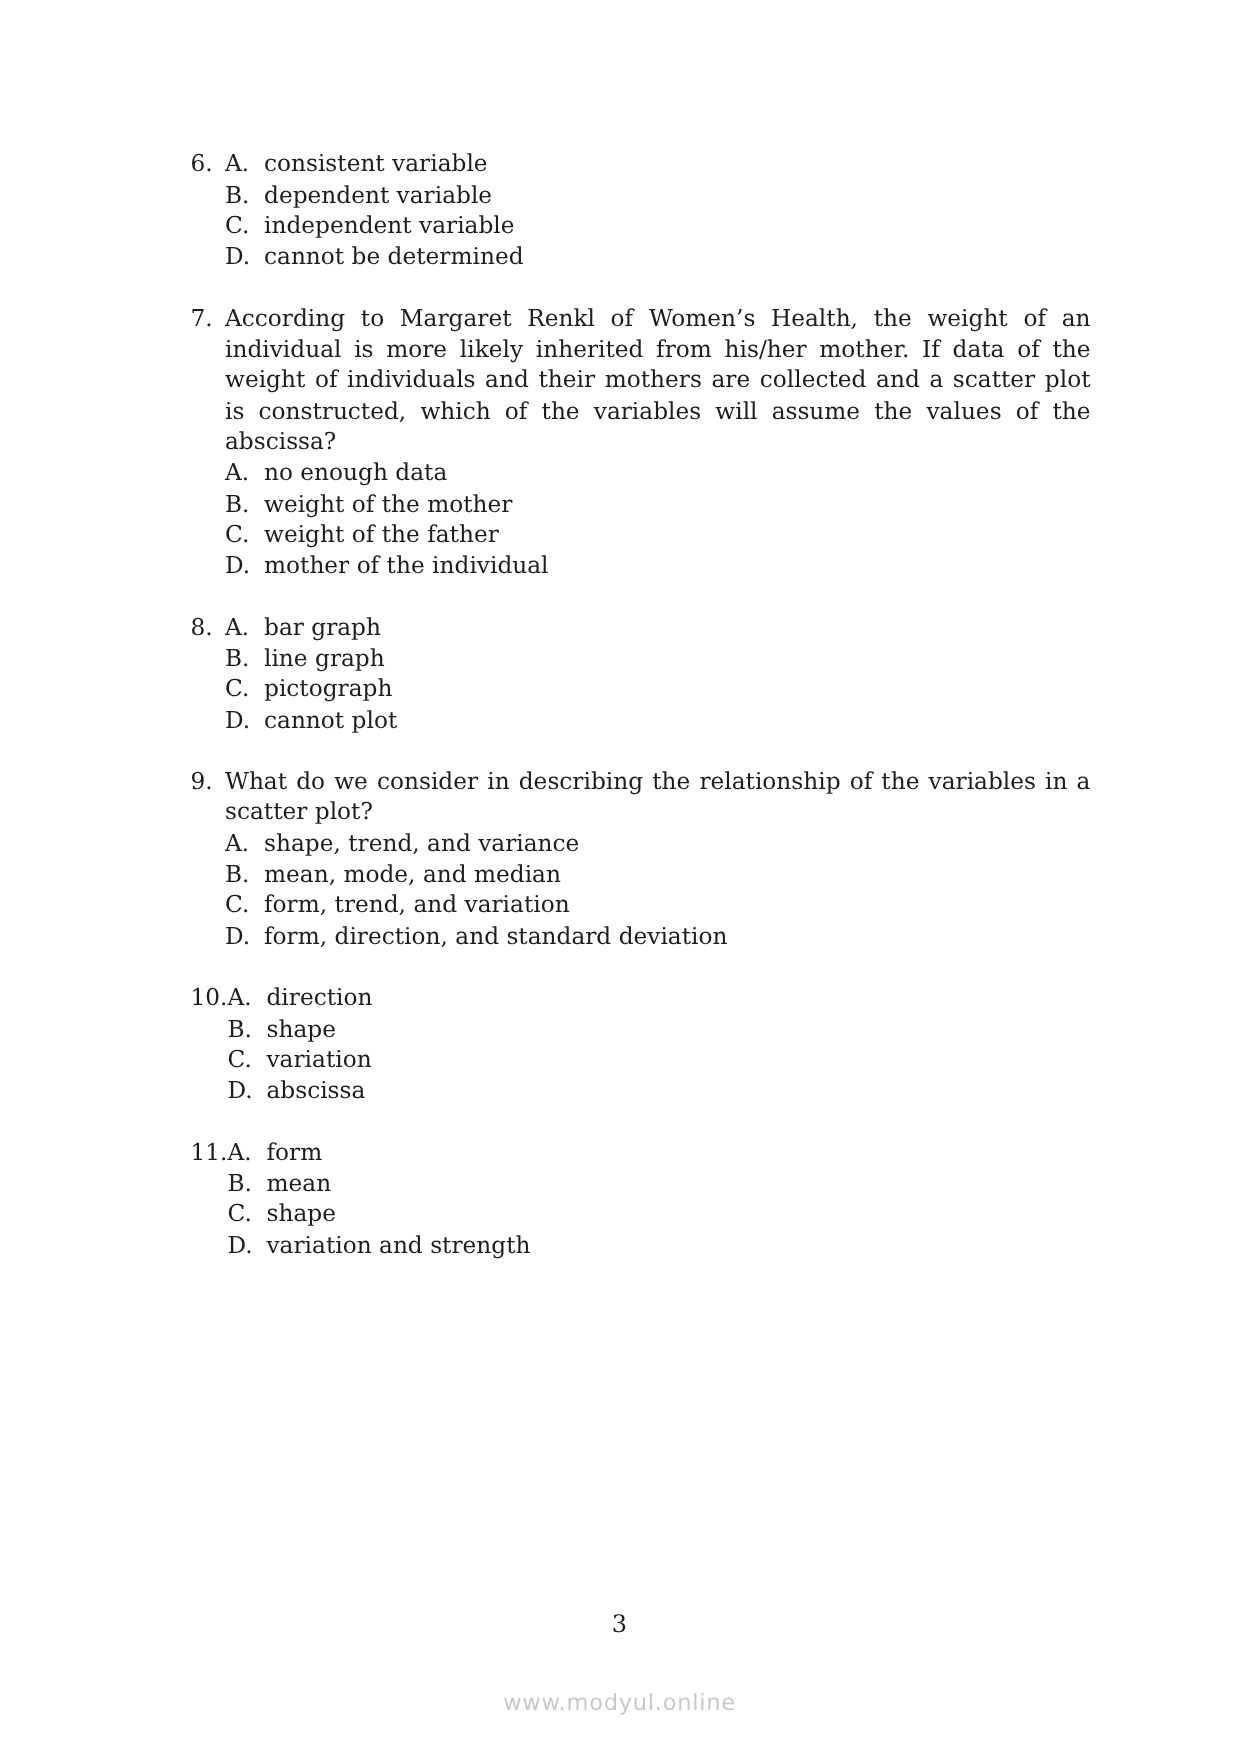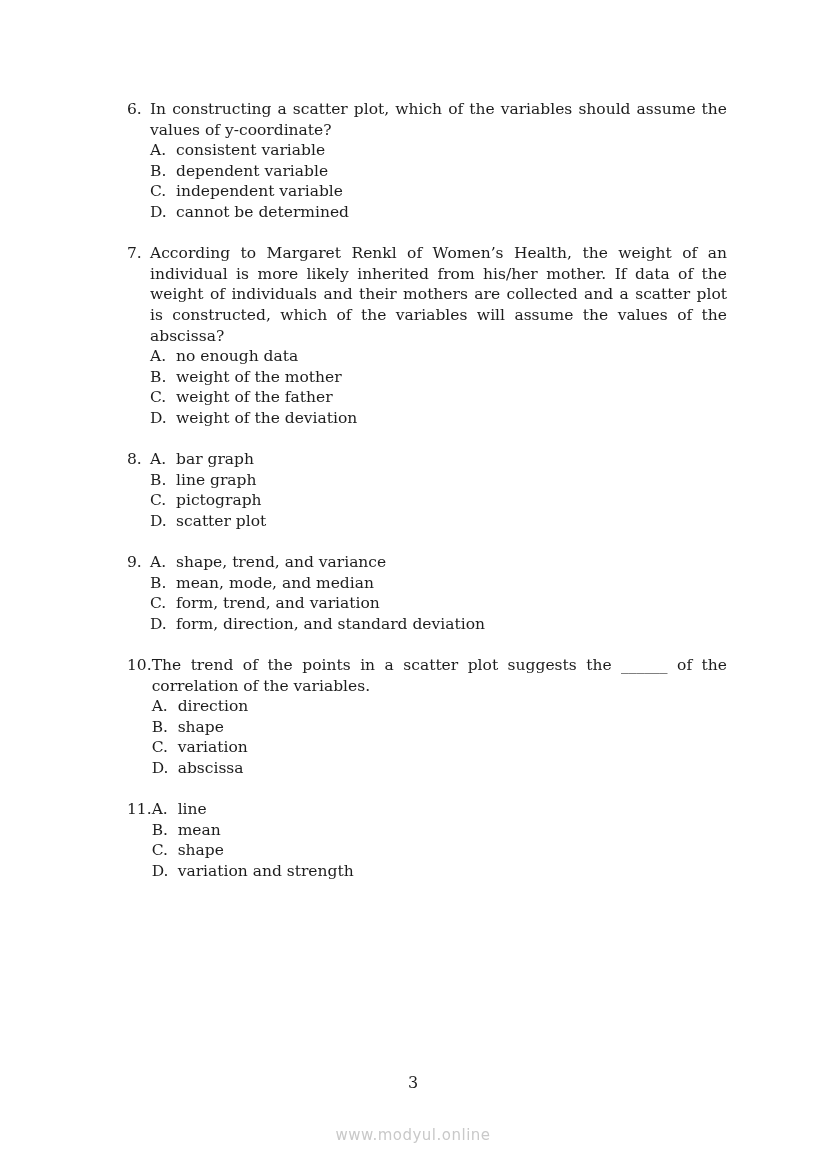--- a/index.html
+++ b/index.html
@@ -74,21 +74,20 @@
 </style>
 </head>
 <body>
 
 <div class="page">
   <div class="content">
 
     <div class="question">
       <div class="qnum">6.</div>
       <div class="qbody">
-        <p class="stem">In constructing a scatter plot, which of the variables should assume the values of y-coordinate?</p>
         <div class="options">
           <div class="option">
             <span class="opt-letter">A.</span>
             <span class="opt-text">consistent variable</span>
           </div>
           <div class="option">
             <span class="opt-letter">B.</span>
             <span class="opt-text">dependent variable</span>
           </div>
           <div class="option">
@@ -115,21 +114,21 @@
           <div class="option">
             <span class="opt-letter">B.</span>
             <span class="opt-text">weight of the mother</span>
           </div>
           <div class="option">
             <span class="opt-letter">C.</span>
             <span class="opt-text">weight of the father</span>
           </div>
           <div class="option">
             <span class="opt-letter">D.</span>
-            <span class="opt-text">weight of the deviation</span>
+            <span class="opt-text">mother of the individual</span>
           </div>
         </div>
       </div>
     </div>
 
     <div class="question">
       <div class="qnum">8.</div>
       <div class="qbody">
         <div class="options">
           <div class="option">
@@ -139,29 +138,30 @@
           <div class="option">
             <span class="opt-letter">B.</span>
             <span class="opt-text">line graph</span>
           </div>
           <div class="option">
             <span class="opt-letter">C.</span>
             <span class="opt-text">pictograph</span>
           </div>
           <div class="option">
             <span class="opt-letter">D.</span>
-            <span class="opt-text">scatter plot</span>
+            <span class="opt-text">cannot plot</span>
           </div>
         </div>
       </div>
     </div>
 
     <div class="question">
       <div class="qnum">9.</div>
       <div class="qbody">
+        <p class="stem">What do we consider in describing the relationship of the variables in a scatter plot?</p>
         <div class="options">
           <div class="option">
             <span class="opt-letter">A.</span>
             <span class="opt-text">shape, trend, and variance</span>
           </div>
           <div class="option">
             <span class="opt-letter">B.</span>
             <span class="opt-text">mean, mode, and median</span>
           </div>
           <div class="option">
@@ -172,21 +172,20 @@
             <span class="opt-letter">D.</span>
             <span class="opt-text">form, direction, and standard deviation</span>
           </div>
         </div>
       </div>
     </div>
 
     <div class="question">
       <div class="qnum">10.</div>
       <div class="qbody">
-        <p class="stem">The trend of the points in a scatter plot suggests the ______ of the correlation of the variables.</p>
         <div class="options">
           <div class="option">
             <span class="opt-letter">A.</span>
             <span class="opt-text">direction</span>
           </div>
           <div class="option">
             <span class="opt-letter">B.</span>
             <span class="opt-text">shape</span>
           </div>
           <div class="option">
@@ -200,21 +199,21 @@
         </div>
       </div>
     </div>
 
     <div class="question">
       <div class="qnum">11.</div>
       <div class="qbody">
         <div class="options">
           <div class="option">
             <span class="opt-letter">A.</span>
-            <span class="opt-text">line</span>
+            <span class="opt-text">form</span>
           </div>
           <div class="option">
             <span class="opt-letter">B.</span>
             <span class="opt-text">mean</span>
           </div>
           <div class="option">
             <span class="opt-letter">C.</span>
             <span class="opt-text">shape</span>
           </div>
           <div class="option">

